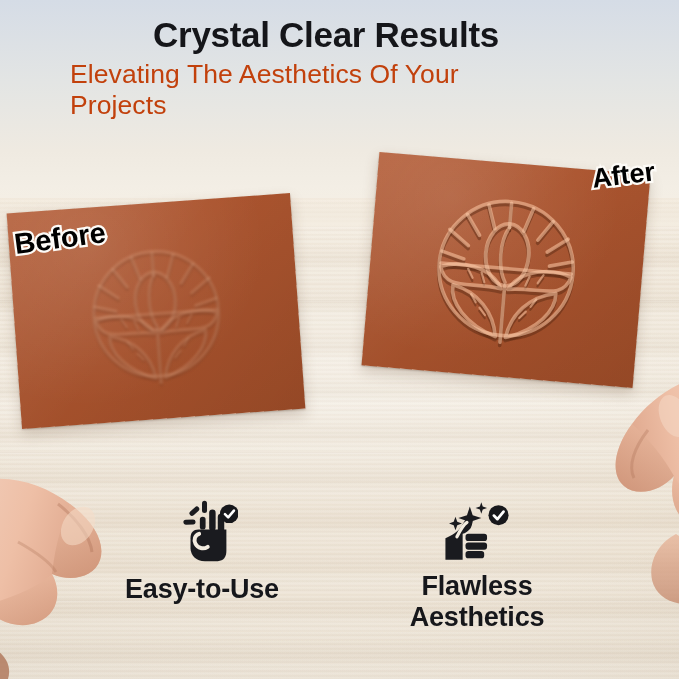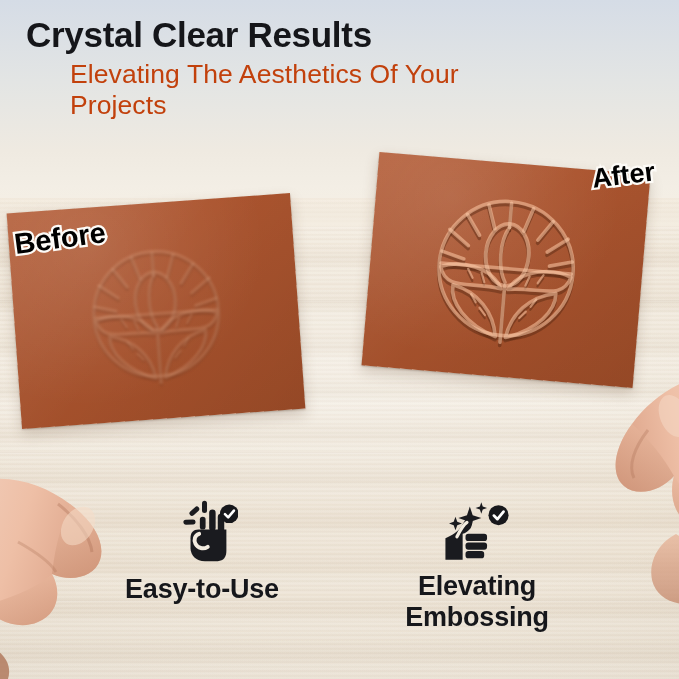--- a/index.html
+++ b/index.html
@@ -51,21 +51,21 @@
   }
   .backdrop-blend {
     position:absolute; left:0; top:186px; width:679px; height:40px;
     background:linear-gradient(180deg, rgba(243,239,232,0), rgba(244,237,225,0.85));
   }
 
   
   .heading-block { position:absolute; left:26px; top:16px; width:600px; }
   .title {
     font-size:35px; font-weight:bold; color:#15161a;
-    letter-spacing:-0.3px; line-height:1.08; white-space:nowrap;
+    letter-spacing:-0.3px; line-height:1.08; white-space:nowrap;text-align:center;
   }
   .subtitle {
     margin-top:5px;
     font-size:26.5px; font-weight:400; color:#c2410c;
     letter-spacing:0.1px; line-height:1.18; max-width:420px;margin-left:44px;
   }
 
   
   .card {
     position:absolute;
@@ -353,18 +353,18 @@
                      C 24 46, 16 52, 6 56 Z"></path>
             <rect x="34" y="50" width="30" height="10" rx="4"></rect>
             <rect x="34" y="62" width="30" height="10" rx="4"></rect>
             <rect x="34" y="74" width="26" height="10" rx="4"></rect>
             <path d="M22 54 C 26 46, 30 38, 36 34" fill="none" stroke="#f3ece0" stroke-width="4.5" stroke-linecap="round"></path>
           </g>
           <circle cx="80" cy="24" r="14" fill="#17181c"></circle>
           <path d="M73.5 24.5 L78.5 29.5 L87 19" fill="none" stroke="#ffffff" stroke-width="3.8" stroke-linecap="round" stroke-linejoin="round"></path>
         </svg>
       </div>
-      <div class="feature-label">Elevating Embossing</div>
+      <div class="feature-label">Flawless Aesthetics</div>
     </div>
 
   </div>
 
 </div>
 
 </body></html>

